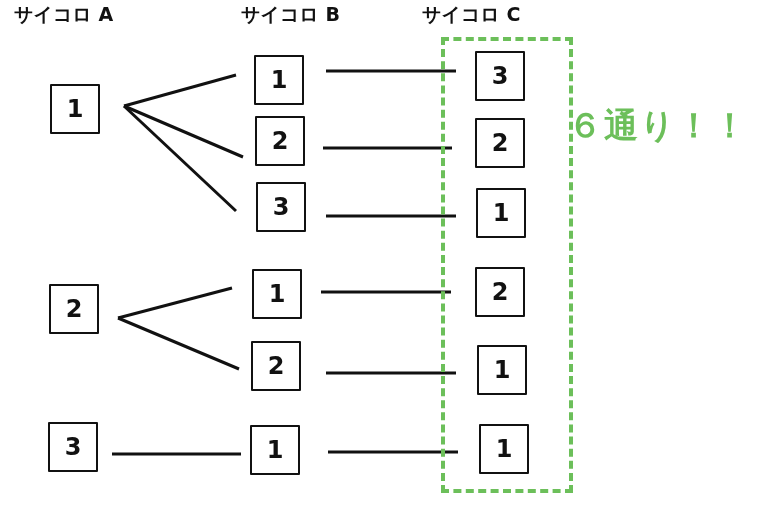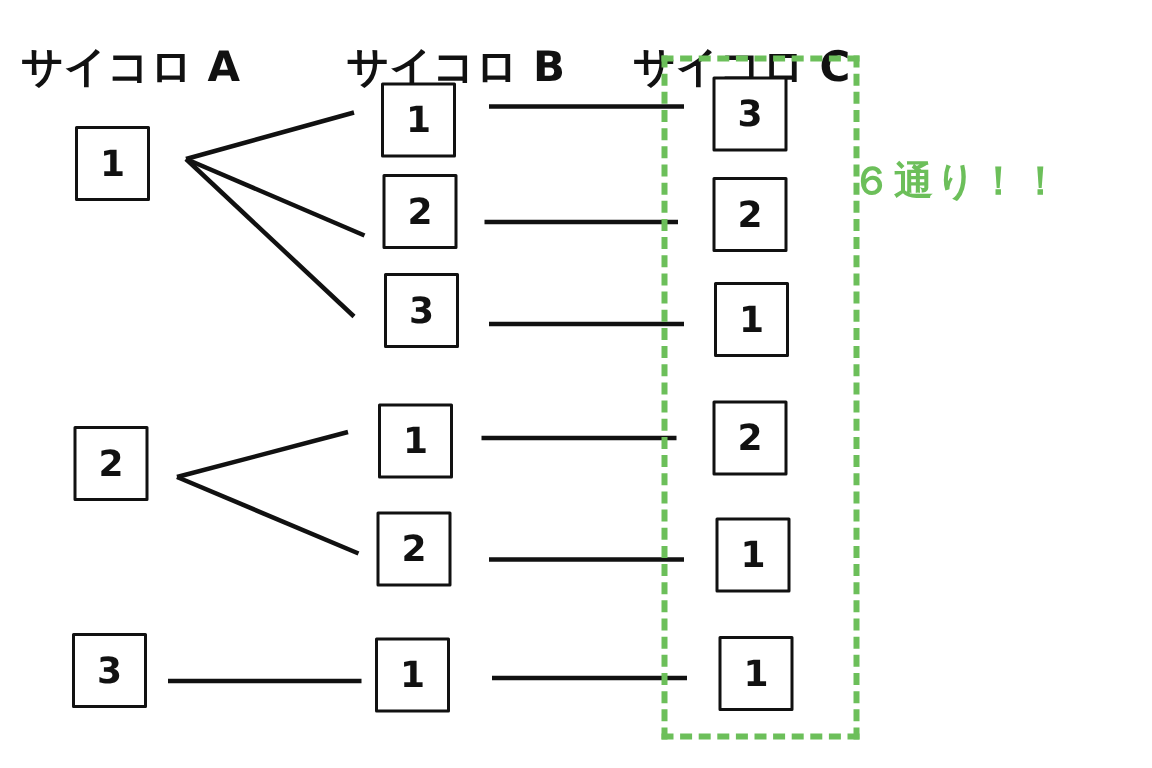--- a/index.html
+++ b/index.html
@@ -1,32 +1,32 @@
 <!DOCTYPE html>
 <html><head>
 <meta charset="utf-8">
 <style>
   html, body { margin: 0; padding: 0; background: #ffffff; }
   body { width: 768px; height: 512px; position: relative; overflow: hidden;
          font-family: "DejaVu Sans", sans-serif; }
-  .header { position: absolute; top: 2px; font-weight: bold; font-size: 28px; color: #111; white-space: nowrap; margin-top: 24px; }
+  .header { position: absolute; top: 2px; font-weight: bold; font-size: 19px; color: #111; white-space: nowrap; }
   .box { position: absolute; width: 50px; height: 50px; border: 2.5px solid #111; box-sizing: border-box;
          background: #fff; display: flex; align-items: center; justify-content: center;
          font-family: "DejaVu Sans", sans-serif; font-weight: bold; font-size: 24px; color: #111; border-radius: 1px; }
   svg.lines { position: absolute; left: 0; top: 0; }
-  .result { position: absolute; left: 568px; top: 103px; font-weight: bold; font-size: 26px; color: #6cbf5a;
+  .result { position: absolute; left: 568px; top: 103px; font-weight: bold; font-size: 34px; color: #6cbf5a;
             letter-spacing: 2px; white-space: nowrap; }
   .dash { position: absolute; left: 441px; top: 37px; width: 132px; height: 456px;
           border: 4px dashed #6cbf5a; box-sizing: border-box; }
 </style>
 </head>
 <body>
 
 <div class="header" style="left:14px;">サイコロ A</div>
-<div class="header" style="left:231px;">サイコロ B</div>
+<div class="header" style="left:241px;">サイコロ B</div>
 <div class="header" style="left:422px;">サイコロ C</div>
 
 <svg class="lines" width="768" height="512">
   <g stroke="#111" stroke-width="3" fill="none">
 
     <line x1="124" y1="106" x2="236" y2="75"></line>
     <line x1="124" y1="106" x2="243" y2="157"></line>
     <line x1="124" y1="106" x2="236" y2="211"></line>
 
     <line x1="118" y1="318" x2="232" y2="288"></line>

